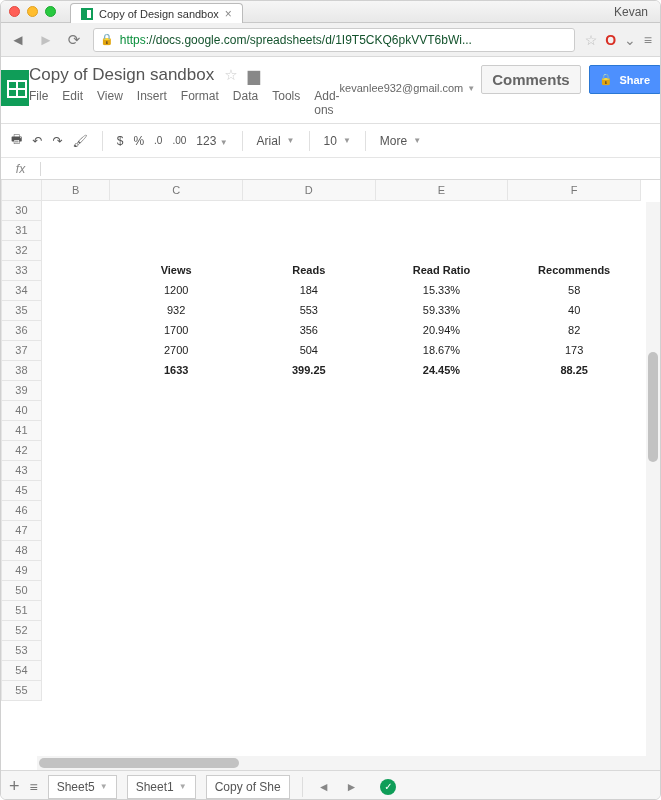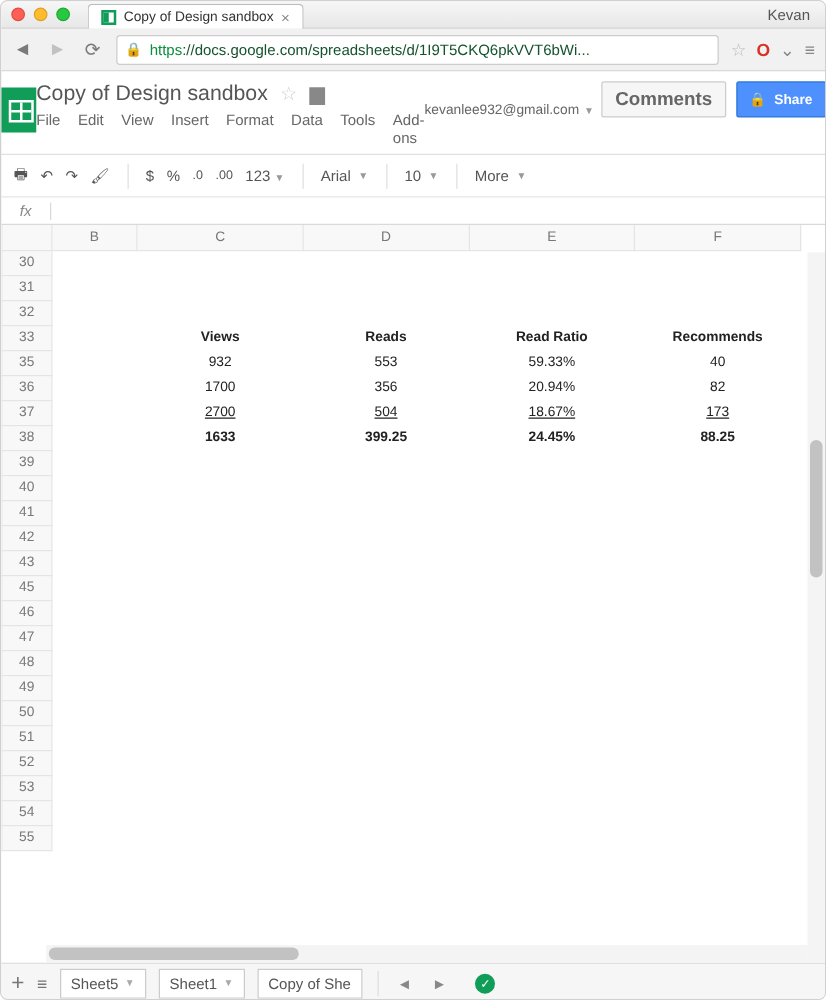--- a/index.html
+++ b/index.html
@@ -146,21 +146,21 @@
     border-top:none;
   }
   .sheet tbody th {
     background:#f8f8f8; color:#777; font-weight:normal;
     width:36px; text-align:center;
   }
   .col-B { width:62px; }
   .col-C, .col-D, .col-E, .col-F { width:120px; }
   .sheet td { border:none; color:#222; }
   .hdr { font-weight:bold; }
-  .underline { text-decoration:underline; }
+  .underline { }
   .boldrow { font-weight:bold; }
   .grid-scrollbar-v {
     position:absolute; right:0; top:22px; bottom:0; width:14px;
     background:#f4f4f4;
   }
   .grid-thumb-v {
     position:absolute; right:2px; top:150px; width:10px; height:110px;
     background:#c2c2c2; border-radius:5px;
   }
   .grid-scrollbar-h {
@@ -350,20 +350,28 @@
         </tr>
         <tr>
           <th>33</th>
           <td></td>
           <td class="hdr">Views</td>
           <td class="hdr">Reads</td>
           <td class="hdr">Read Ratio</td>
           <td class="hdr">Recommends</td>
         </tr>
         <tr>
+          <th>34</th>
+          <td></td>
+          <td>1200</td>
+          <td>184</td>
+          <td>15.33%</td>
+          <td>58</td>
+        </tr>
+        <tr>
           <th>35</th>
           <td></td>
           <td>932</td>
           <td>553</td>
           <td>59.33%</td>
           <td>40</td>
         </tr>
         <tr>
           <th>36</th>
           <td></td>

